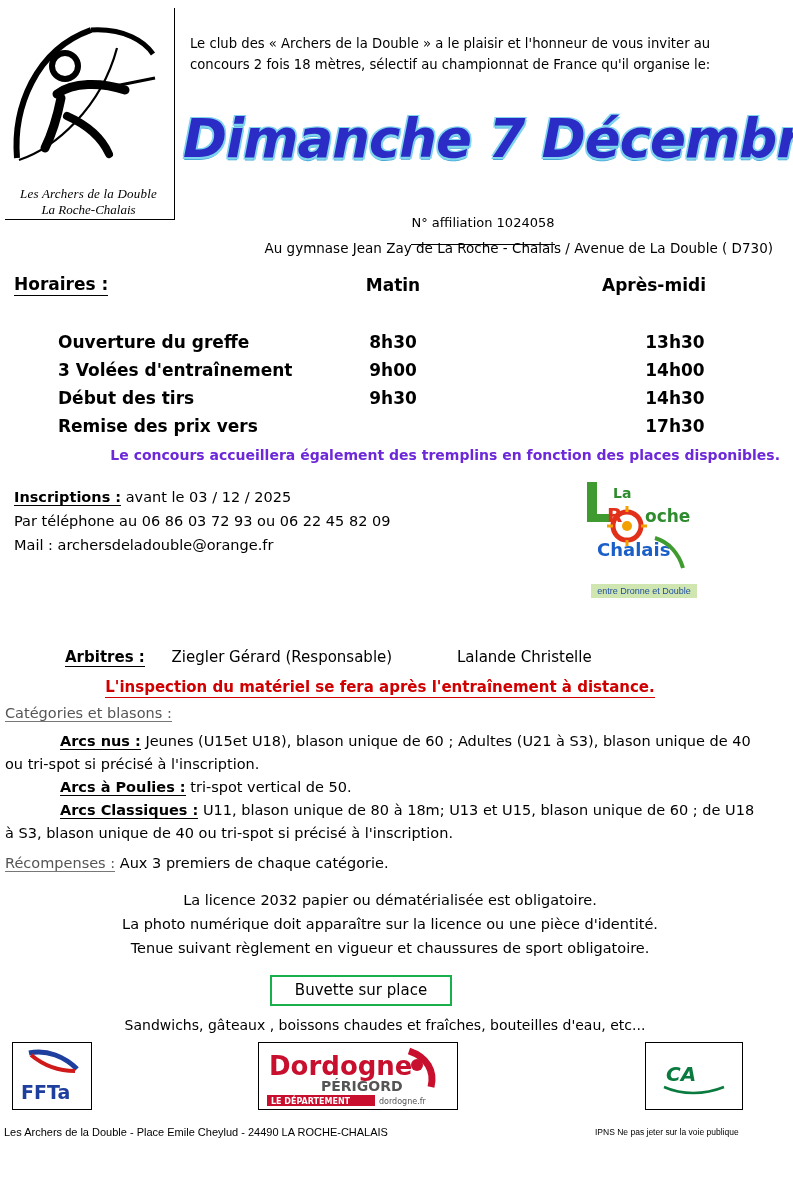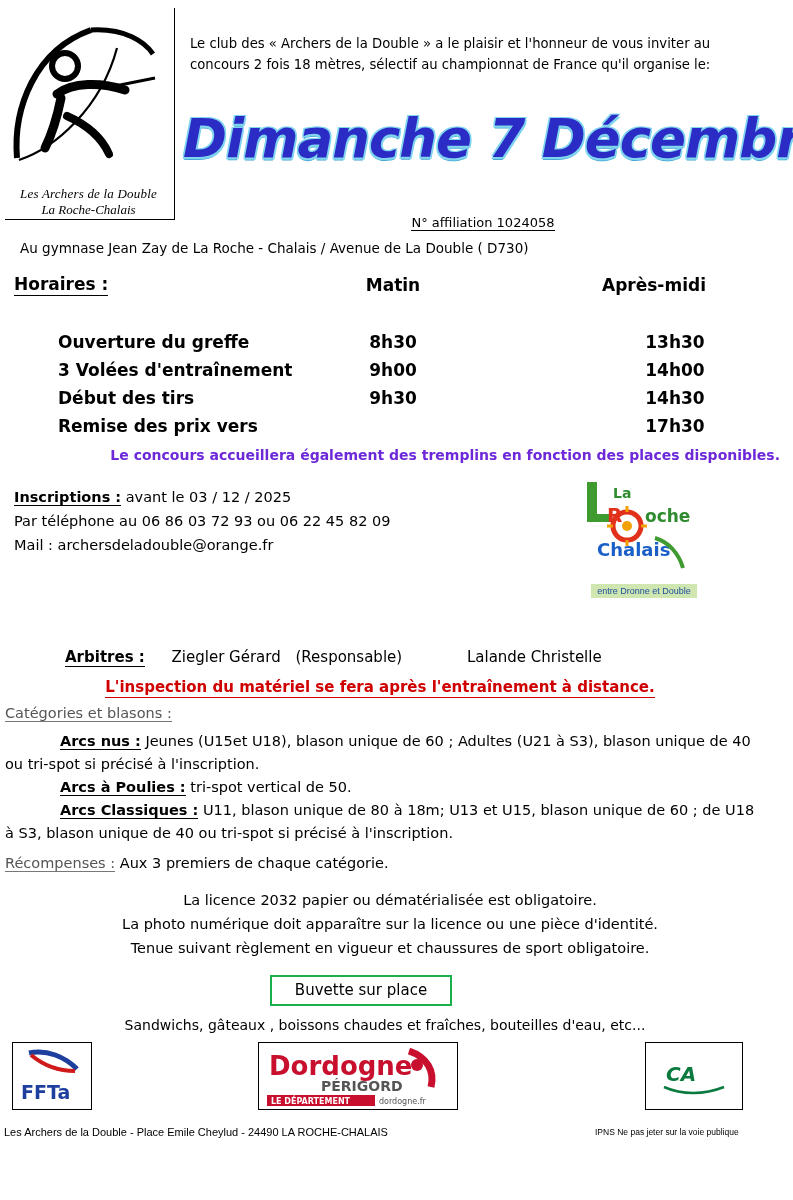--- a/index.html
+++ b/index.html
@@ -96,28 +96,28 @@
 
   .affil {
     position: absolute;
     left: 183px;
     top: 215px;
     width: 600px;
     text-align: center;
     font-family: "DejaVu Sans", sans-serif;
     font-size: 13px;
   }
-  .affil span { border-bottom: 1px solid #000; padding-bottom: 0; }
+  .affil span { border-bottom: 1px solid #000; padding-bottom: 14px; }
 
   .venue {
     position: absolute;
     left: 20px;
     top: 240px;
     width: 753px;
-    text-align: left;
+    text-align: right;
     font-family: "DejaVu Sans", sans-serif;
     font-size: 13.5px;
   }
 
   
   .horaires-label {
     position: absolute;
     left: 14px;
     top: 274px;
     font-size: 17px;
@@ -412,21 +412,21 @@
     </svg>
     <div class="band">
       <span>entre Dronne et Double</span>
     </div>
   </div>
 
   <div class="arbitres">
     <span class="in">
       <span class="arb-label">Arbitres :</span>
       <span class="arb-name1">Ziegler Gérard</span>
-      <span style="margin-left:10px">(Responsable)</span>
+      <span style="">(Responsable)</span>
       <span class="arb-name2">Lalande Christelle</span>
     </span>
   </div>
 
   <div class="inspection">
     <span>L'inspection du matériel se fera après l'entraînement à distance.</span>
   </div>
 
   <div class="cat-head">
     <span>Catégories et blasons :</span>

